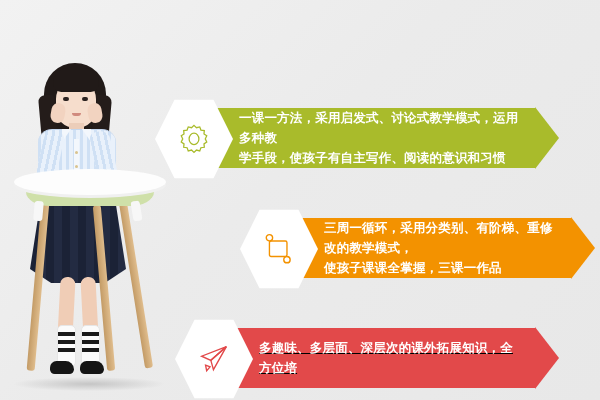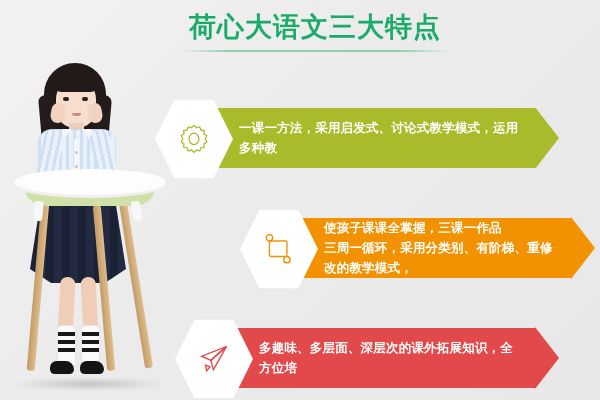--- a/index.html
+++ b/index.html
@@ -320,34 +320,30 @@
   .f2 { left: 240px; top: 208px; }
   .f2 .hex { left: 0; top: 0; }
   .f2 .banner { left: 60px; top: 9px; }
   .f2 .banner-body { width: 271px; background: #f39200; padding: 0 14px 0 24px; box-sizing: border-box; }
   .f2 .banner-arrow { border-color: transparent transparent transparent #f39200; }
 
   
   .f3 { left: 175px; top: 318px; }
   .f3 .hex { left: 0; top: 0; }
   .f3 .banner { left: 60px; top: 9px; }
-  .f3 .banner-body { width: 300px; background: #e2494a; padding: 0 14px 0 24px; box-sizing: border-box; }
+  .f3 .banner-body { width: 300px; background: #e2494a; padding: 0 14px 0 24px; box-sizing: border-box; text-decoration: underline; }
   .f3 .banner-arrow { border-color: transparent transparent transparent #e2494a; }
 
   .icon-svg { display: block; }
 </style>
 </head>
 <body>
 
 <div class="stage">
 
-  <div class="title-wrap">
-    <div class="title">荷心大语文三大特点</div>
-    <div class="title-rule"></div>
-  </div>
 
   <div class="photo">
     <div class="ph-shadow"></div>
     <div class="hair-back"></div>
     <div class="hair-side-l"></div>
     <div class="hair-side-r"></div>
     <div class="face"></div>
     <div class="bangs"></div>
     <div class="eye l"></div>
     <div class="eye r"></div>
@@ -386,38 +382,39 @@
     <div class="leg-cap lc1"></div>
     <div class="leg-cap lc3"></div>
     <div class="table-top"></div>
   </div>
 
   <div class="feature f1">
     <div class="banner">
       <div class="banner-body">
         <div class="banner-text">
           <div>一课一方法，采用启发式、讨论式教学模式，运用多种教</div>
+          <div>学手段，使孩子有自主写作、阅读的意识和习惯</div>
         </div>
       </div>
       <div class="banner-arrow"></div>
     </div>
     <div class="hex">
       <svg class="icon-svg" width="34" height="34" viewBox="0 0 32 32">
         <path d="M16 3.2 18.3 5.4 21.4 4.6 22.5 7.6 25.7 8 25.4 11.2 28 13 26.6 15.9 28 18.8 25.4 20.6 25.7 23.8 22.5 24.2 21.4 27.2 18.3 26.4 16 28.6 13.7 26.4 10.6 27.2 9.5 24.2 6.3 23.8 6.6 20.6 4 18.8 5.4 15.9 4 13 6.6 11.2 6.3 8 9.5 7.6 10.6 4.6 13.7 5.4 Z" fill="none" stroke="#a9bb2b" stroke-width="1.2"></path>
         <ellipse cx="16" cy="15.9" rx="4.6" ry="5.4" fill="none" stroke="#a9bb2b" stroke-width="1.2"></ellipse>
       </svg>
     </div>
   </div>
 
   <div class="feature f2">
     <div class="banner">
       <div class="banner-body">
         <div class="banner-text">
+          <div>三周一循环，采用分类别、有阶梯、重修改的教学模式，</div>
           <div>使孩子课课全掌握，三课一作品</div>
-          <div>三周一循环，采用分类别、有阶梯、重修改的教学模式，</div>
         </div>
       </div>
       <div class="banner-arrow"></div>
     </div>
     <div class="hex">
       <svg class="icon-svg" width="34" height="34" viewBox="0 0 32 32">
         <rect x="7" y="8.5" width="16.5" height="14.5" rx="1.5" fill="none" stroke="#f39200" stroke-width="1.3"></rect>
         <circle cx="7" cy="5.5" r="3" fill="none" stroke="#f39200" stroke-width="1.3"></circle>
         <circle cx="23.5" cy="26" r="3" fill="none" stroke="#f39200" stroke-width="1.3"></circle>
       </svg>

